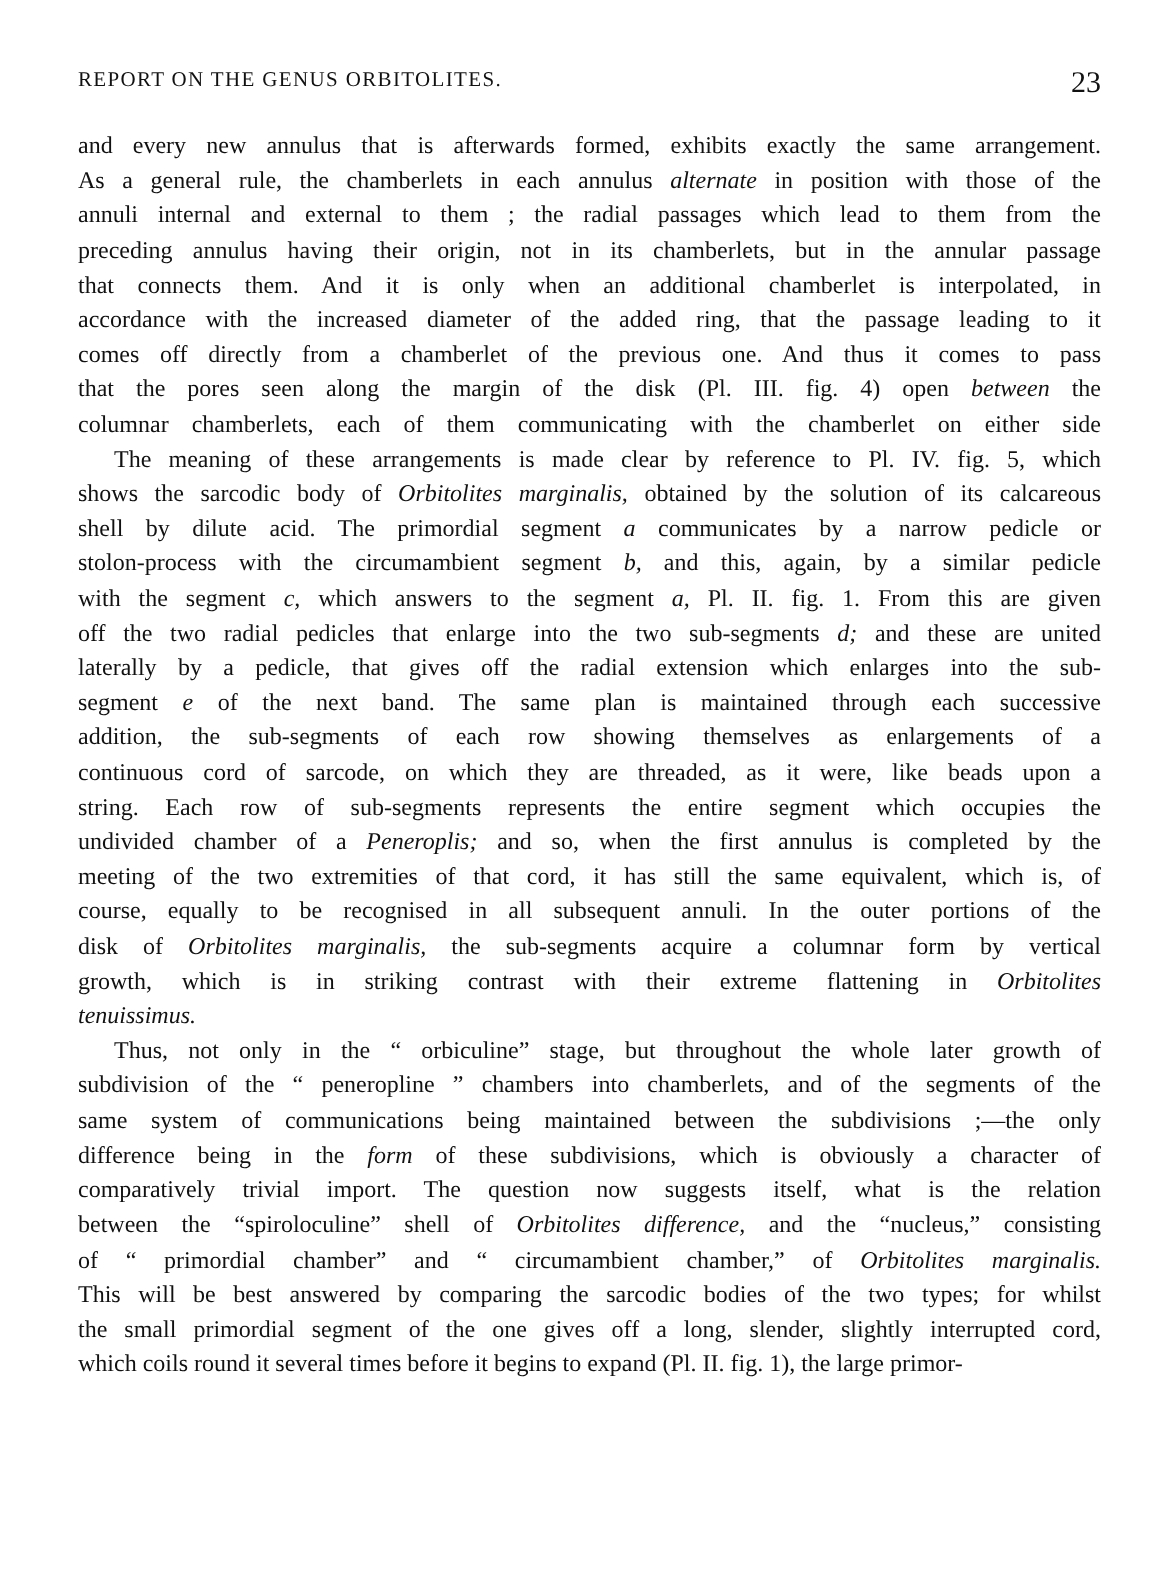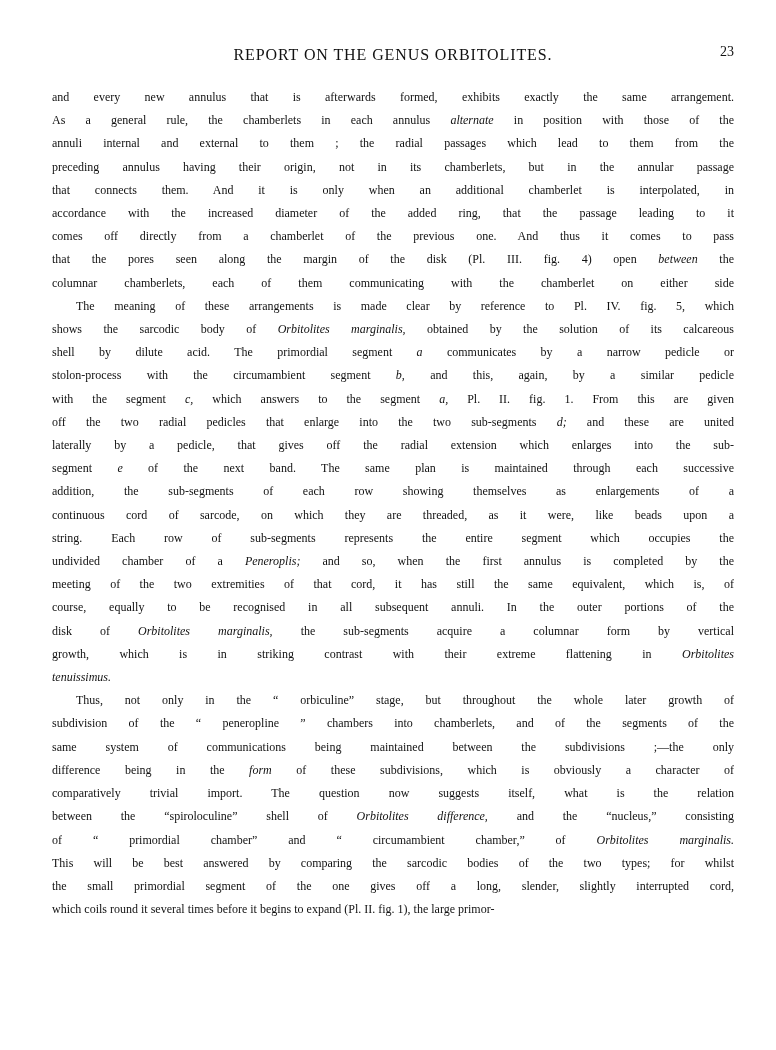--- a/index.html
+++ b/index.html
@@ -1,21 +1,21 @@
 <!DOCTYPE html>
 <html><head>
 <meta charset="utf-8">
 <style>
   html, body { margin:0; padding:0; background:#ffffff; }
   body { width:776px; height:1050px; position:relative; overflow:hidden; color:#111; font-family:"Liberation Serif","DejaVu Serif",serif; }
   .page { position:absolute; left:52px; top:0; width:682px; }
   .running-head { position:absolute; top:44px; left:0; width:682px; height:22px; }
-  .running-title { position:absolute; left:0; width:682px; text-align:center; font-size:16px; letter-spacing:0.9px; top:2px; }
-  .page-number { position:absolute; right:0; top:0; font-size:14px; }
-  .body-text { position:absolute; top:86px; left:0; width:682px; font-size:12px; line-height:23.2px; }
+  .running-title { position:absolute; left:0; width:682px; text-align:left; font-size:14px; letter-spacing:0.9px; top:2px; }
+  .page-number { position:absolute; right:0; top:0; font-size:20px; }
+  .body-text { position:absolute; top:86px; left:0; width:682px; font-size:16px; line-height:23.2px; }
   .line { display:block; text-align:justify; text-align-last:justify; white-space:nowrap; overflow:visible; }
   .line.last { text-align-last:left; }
   .para-indent { padding-left:24px; }
   i { font-style:italic; }
 </style>
 </head>
 <body>
 
 <div class="page">
   <div class="running-head">

